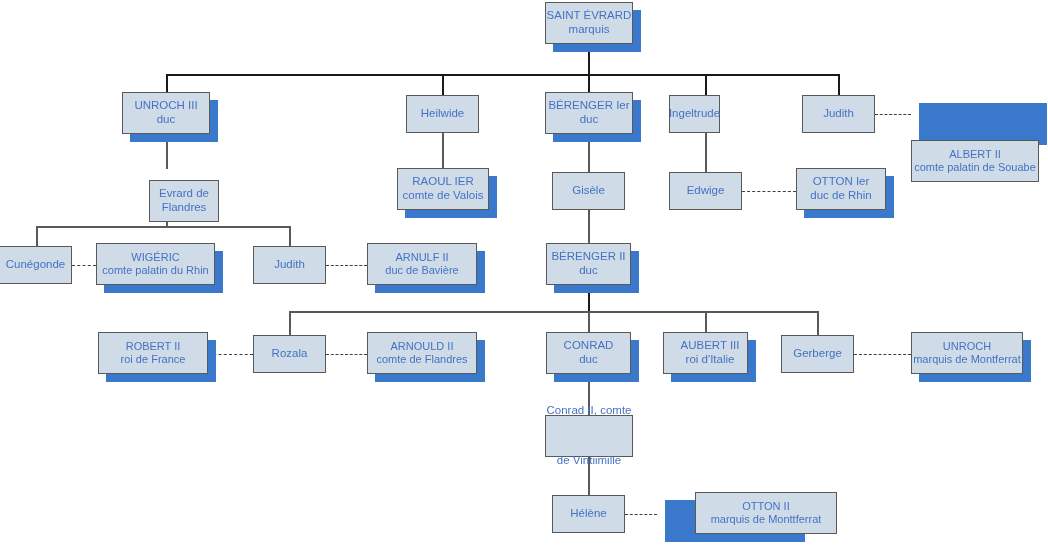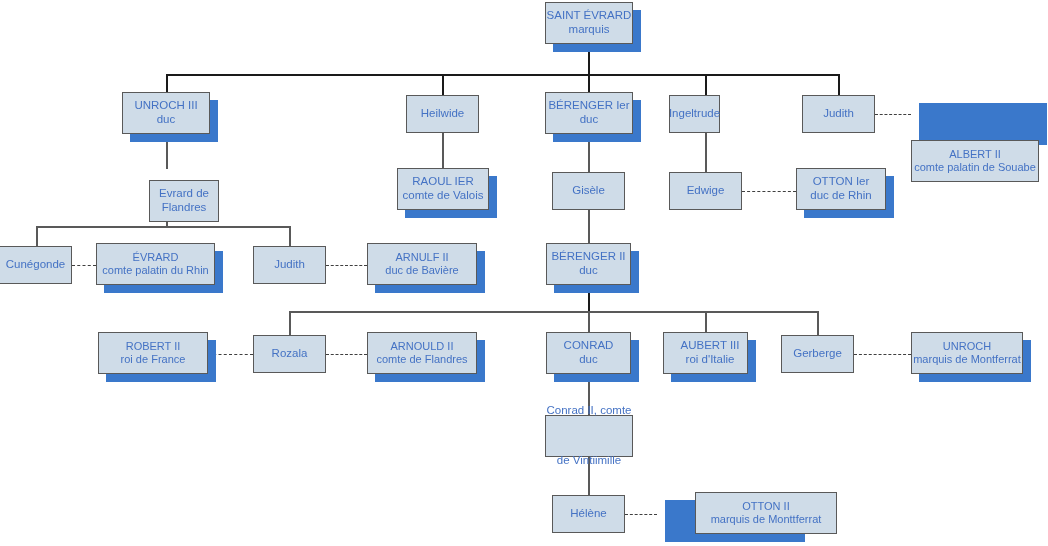--- a/index.html
+++ b/index.html
@@ -143,21 +143,21 @@
       <div class="shadow" style="left: 804px; top: 176px; width: 90px; height: 42px;"></div>
       <div class="node md" style="left: 796px; top: 168px; width: 90px; height: 42px;">
         <span class="l1">OTTON Ier</span>
         <span class="l2">duc de Rhin</span>
       </div>
       <div class="node md" style="left: -1px; top: 246px; width: 73px; height: 38px;">
         <span class="l1">Cunégonde</span>
       </div>
       <div class="shadow" style="left: 104px; top: 251px; width: 119px; height: 42px;"></div>
       <div class="node sm" style="left: 96px; top: 243px; width: 119px; height: 42px;">
-        <span class="l1">ÉVRARD</span>
+        <span class="l1">WIGÉRIC</span>
         <span class="l2">comte palatin du Rhin</span>
       </div>
       <div class="node md" style="left: 253px; top: 246px; width: 73px; height: 38px;">
         <span class="l1">Judith</span>
       </div>
       <div class="shadow" style="left: 375px; top: 251px; width: 110px; height: 42px;"></div>
       <div class="node sm" style="left: 367px; top: 243px; width: 110px; height: 42px;">
         <span class="l1">ARNULF II</span>
         <span class="l2">duc de Bavière</span>
       </div>

